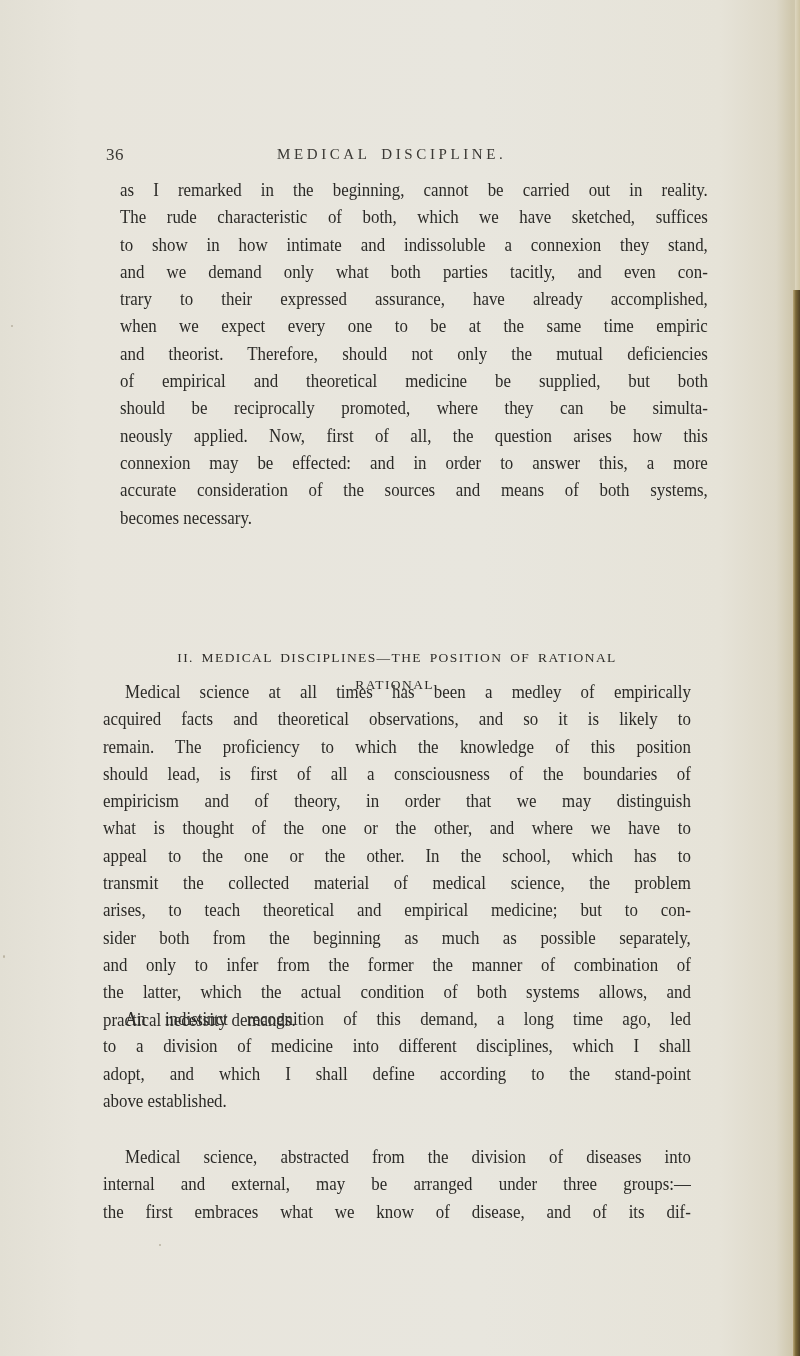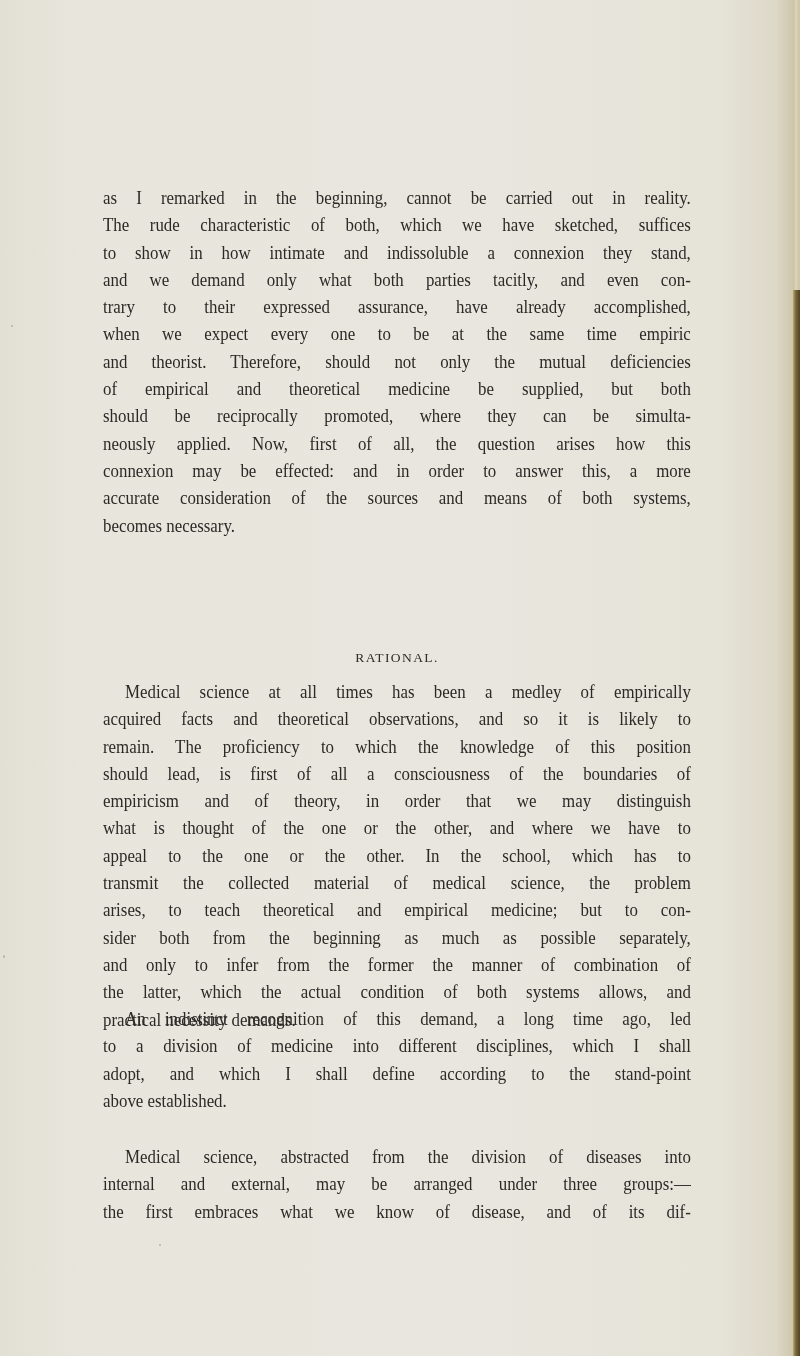--- a/index.html
+++ b/index.html
@@ -82,21 +82,21 @@
       text-align: justify;
       text-align-last: justify;
       white-space: nowrap;
     }
     .para .line.last {
       text-align-last: left;
     }
     .para .line.indent {
       padding-left: 25px;
     }
-    #p1 { top: 184px; }
+    #p1 { top: 176px; margin-left: 17px; }
     .section-heading {
       position: absolute;
       top: 644px;
       left: 103px;
       width: 588px;
       text-align: center;
       font-family: "Liberation Serif", "DejaVu Serif", serif;
       font-size: 13.5px;
       line-height: 27px;
       letter-spacing: 1.4px;
@@ -116,40 +116,45 @@
 <body>
 
 <div class="page">
   <div class="page-edge-upper"></div>
   <div class="page-edge"></div>
 
   <span class="speck" style="left:11px; top:325px; width:2px; height:2px;"></span>
   <span class="speck" style="left:159px; top:1244px; width:2px; height:2px;"></span>
   <span class="speck" style="left:3px; top:955px; width:2px; height:3px;"></span>
 
+  <div class="running-head">
+    <span class="page-number">36</span>
+    <span class="running-title">MEDICAL DISCIPLINE.</span>
+  </div>
 
   <div class="text-block" id="p1">
     <div class="para">
       <span class="line">as I remarked in the beginning, cannot be carried out in reality.</span>
       <span class="line">The rude characteristic of both, which we have sketched, suffices</span>
       <span class="line">to show in how intimate and indissoluble a connexion they stand,</span>
       <span class="line">and we demand only what both parties tacitly, and even con-</span>
       <span class="line">trary to their expressed assurance, have already accomplished,</span>
       <span class="line">when we expect every one to be at the same time empiric</span>
       <span class="line">and theorist.  Therefore, should not only the mutual deficiencies</span>
       <span class="line">of empirical and theoretical medicine be supplied, but both</span>
       <span class="line">should be reciprocally promoted, where they can be simulta-</span>
       <span class="line">neously applied.  Now, first of all, the question arises how this</span>
       <span class="line">connexion may be effected: and in order to answer this, a more</span>
       <span class="line">accurate consideration of the sources and means of both systems,</span>
       <span class="line last">becomes necessary.</span>
     </div>
   </div>
 
   <div class="section-heading">
+    <div>II. MEDICAL DISCIPLINES—THE POSITION OF RATIONAL</div>
     <div>RATIONAL.</div>
   </div>
 
   <div class="text-block" id="p2">
     <div class="para">
       <span class="line indent">Medical science at all times has been a medley of empirically</span>
       <span class="line">acquired facts and theoretical observations, and so it is likely to</span>
       <span class="line">remain.  The proficiency to which the knowledge of this position</span>
       <span class="line">should lead, is first of all a consciousness of the boundaries of</span>
       <span class="line">empiricism and of theory, in order that we may distinguish</span>

